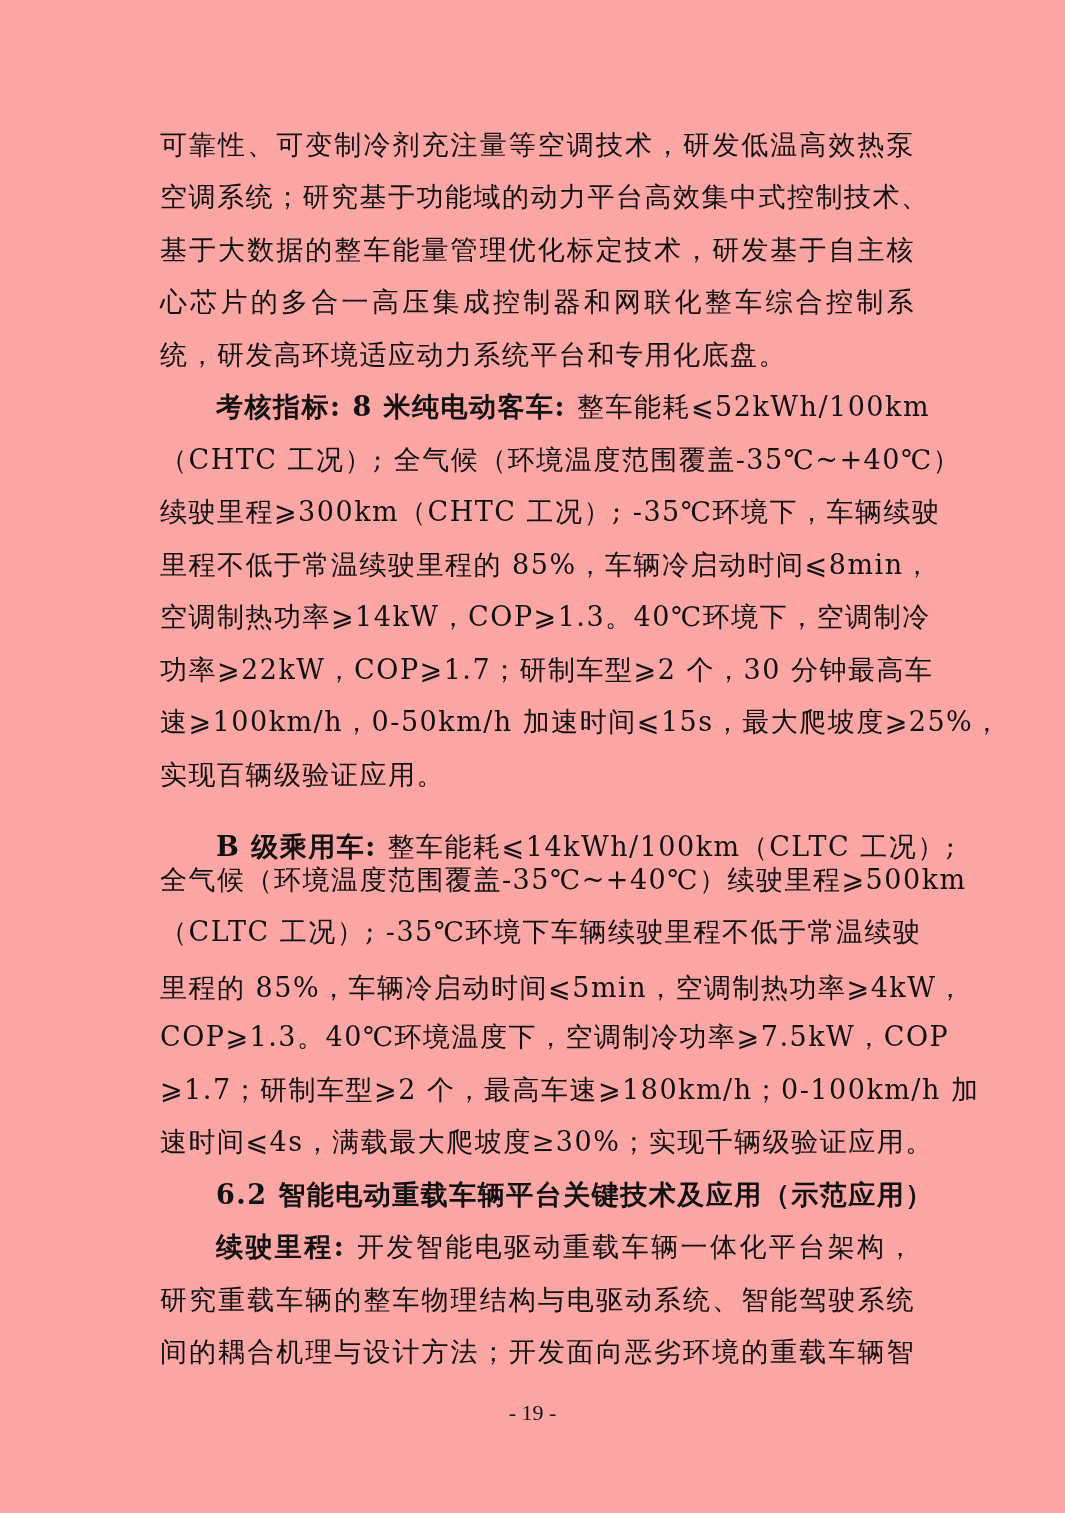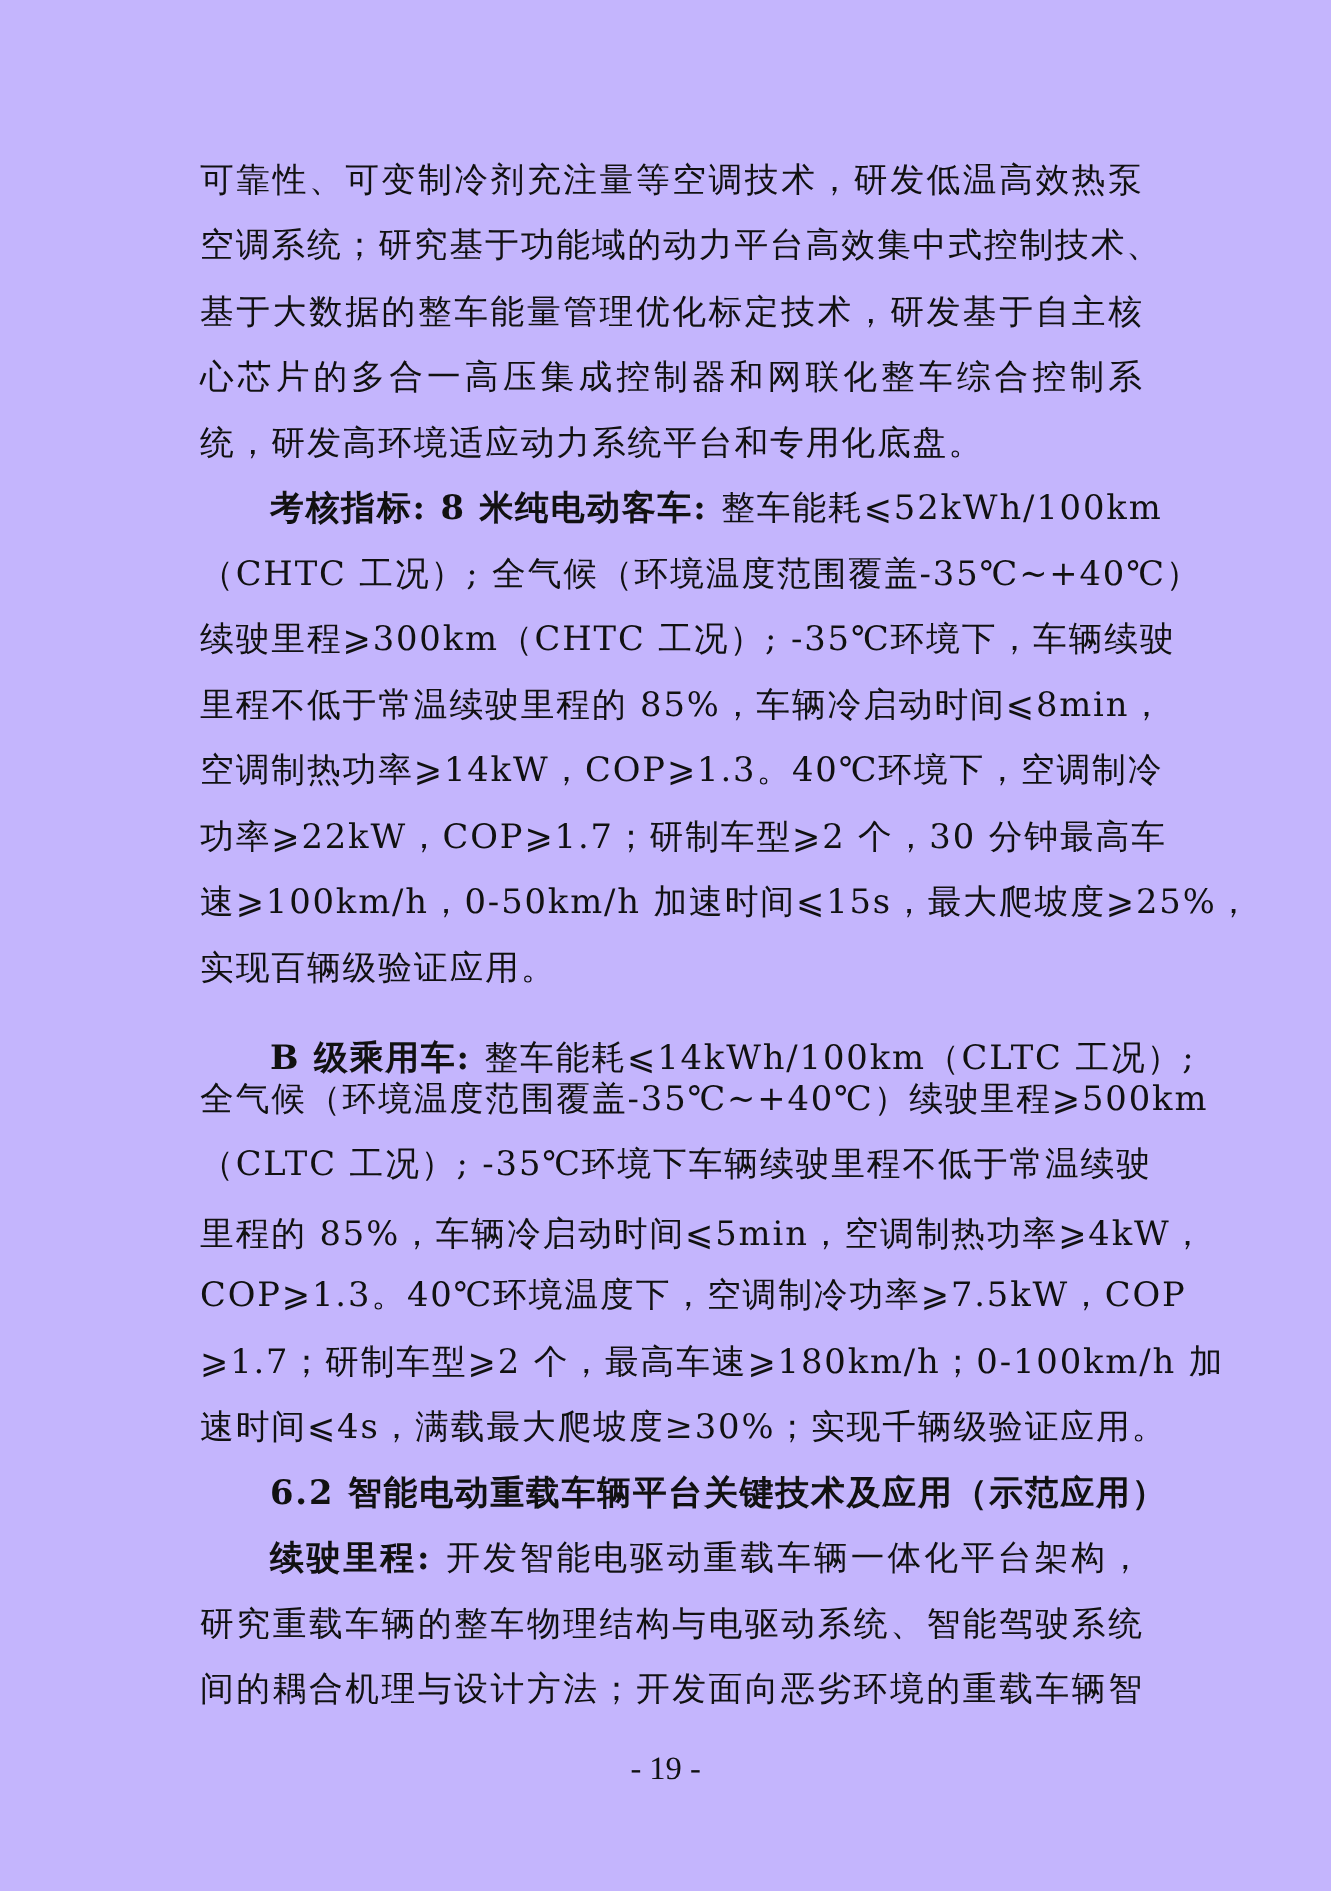--- a/index.html
+++ b/index.html
@@ -14,21 +14,21 @@
       overflow: hidden;
       font-family: "DejaVu Serif", "Liberation Serif", serif;
       color: #111111;
     }
     .page {
       position: absolute;
       left: 0;
       top: 0;
       width: 1065px;
       height: 1513px;
-      background: #c4b5fd;
+      background: #fca5a5;
     }
     .line {
       position: absolute;
       left: 160px;
       width: 755px;
       height: 40px;
       line-height: 40px;
       font-size: 27px;
       white-space: nowrap;
       letter-spacing: 1.5px;
@@ -47,21 +47,21 @@
     }
     .heading {
       font-weight: bold;
     }
     .page-number {
       position: absolute;
       left: 0;
       width: 1065px;
       top: 1400px;
       text-align: center;
-      font-size: 26px;
+      font-size: 22px;
       font-family: "Liberation Serif", "DejaVu Serif", serif;
       color: #111111;
     }
   </style>
 </head>
 <body>
 
 <div class="page">
 
   <div class="line" style="top:125px;">可靠性、可变制冷剂充注量等空调技术，研发低温高效热泵</div>

